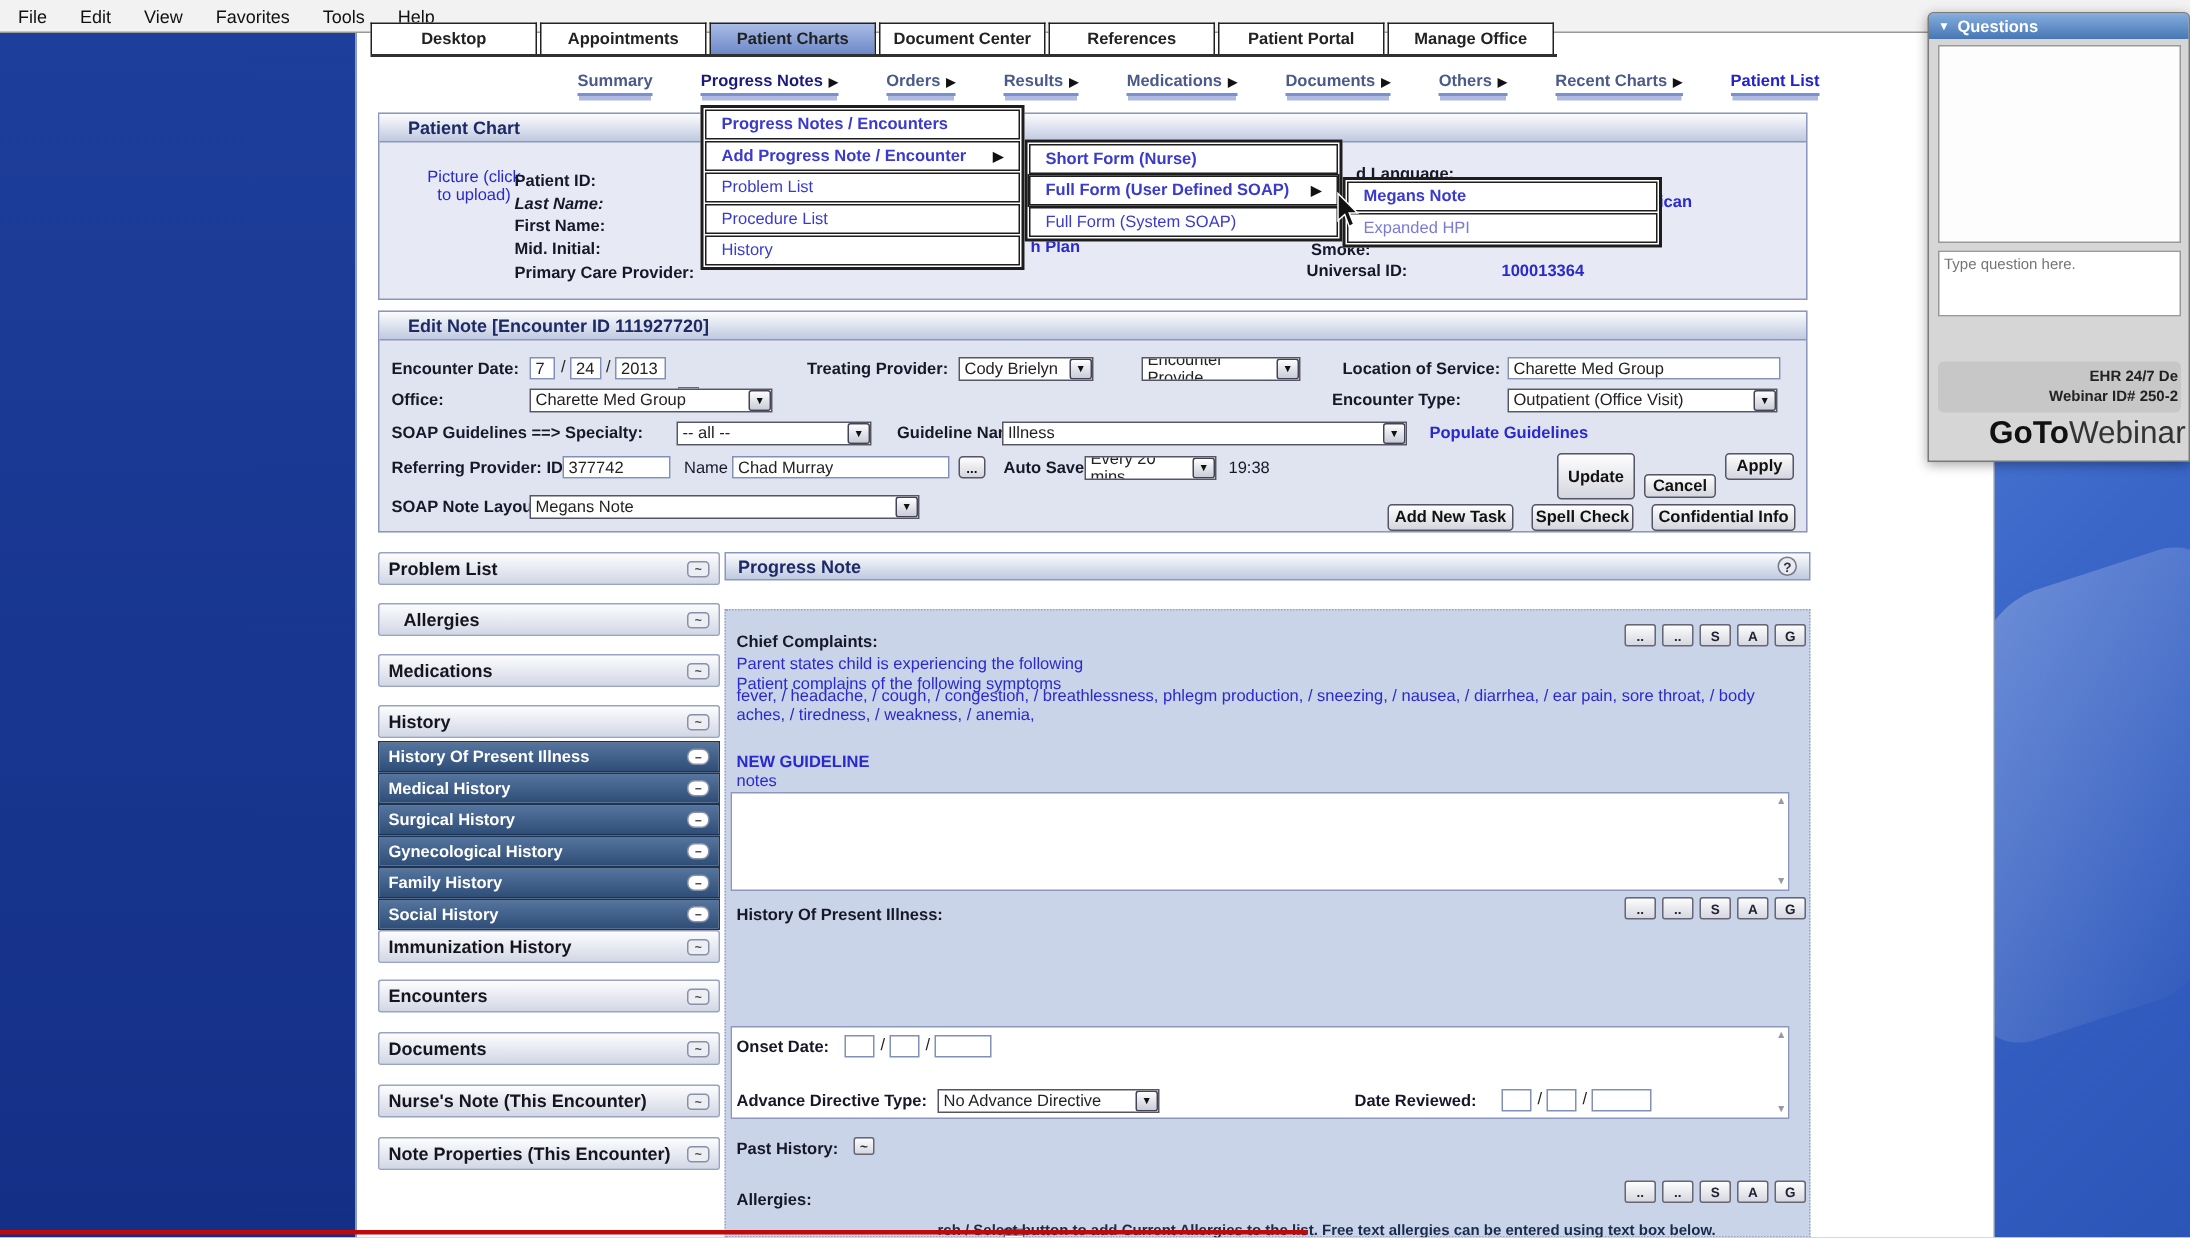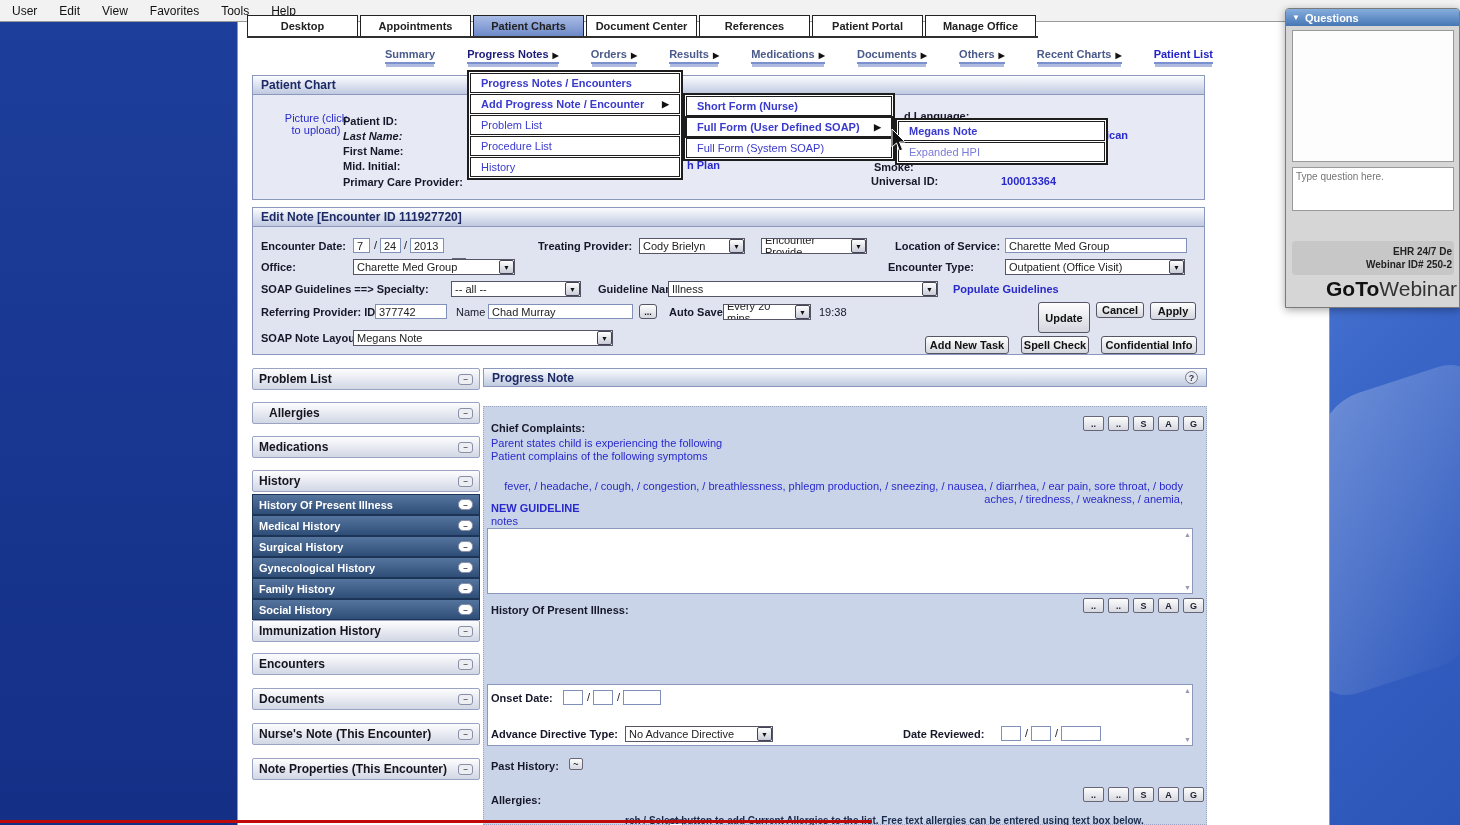--- a/index.html
+++ b/index.html
@@ -25,21 +25,21 @@
 
   
   .subnav { left:385px; top:48px; width:828px; display:flex; justify-content:space-between; }
   .sn { font-size:11px; font-weight:bold; color:#4a5a8a; padding-bottom:2px; border-bottom:2px solid #7b90cf; box-shadow:0 4px 0 -1px #aebadf; white-space:nowrap; }
   .sn .arr { color:#111; font-size:8px; margin-left:4px; }
   .sn.active { color:#1b1b7a; }
   .sn.bluebold { color:#2222cc; }
 
   
   .section { background:#e7eaf4; border:1px solid #8b97bd; }
-  .sec-head { height:19px; background:linear-gradient(180deg,#fbfcfe,#bfc9e0); border-bottom:1px solid #8b97bd; display:flex; align-items:center; padding-left:8px; font-size:12px; font-weight:bold; color:#1d2a66; }
+  .sec-head { height:19px; background:linear-gradient(180deg,#fbfcfe,#bfc9e0); border-bottom:1px solid #8b97bd; display:flex; align-items:center; padding-left:19px; font-size:12px; font-weight:bold; color:#1d2a66; }
 
   .lbl { font-size:11px; font-weight:bold; color:#17172a; white-space:nowrap; }
   .link { font-size:11px; color:#2929cc; white-space:nowrap; cursor:pointer; }
   .tin { background:#fff; border:1px solid #8090b8; height:15px; font-size:11px; color:#222; padding:0 3px; display:flex; align-items:center; overflow:hidden; white-space:nowrap; }
   .sel { background:#fff; border:1px solid #556; height:16px; display:flex; align-items:center; font-size:11px; color:#222; padding-left:3px; overflow:hidden; }
   .db { width:15px; height:14px; margin-left:auto; background:linear-gradient(#fefefe,#c9ccd8); border:1px solid #445; border-radius:2px; font-size:7px; color:#111; display:flex; align-items:center; justify-content:center; flex:none; }
   .btn { background:linear-gradient(#fefefe,#d4d6de); border:1px solid #556; border-radius:3px; font-size:11px; font-weight:bold; color:#111; display:flex; align-items:center; justify-content:center; white-space:nowrap; }
   .cal { width:14px; height:13px; background:#fff; border:1px solid #667; position:relative; }
   .cal:before { content:""; position:absolute; left:0; top:0; right:0; height:4px; background:#8fa3cf; }
   .slash { font-size:11px; color:#222; }
@@ -90,21 +90,21 @@
 
 <div id="root">
 
   <div class="abs desk-left"></div>
   <div class="abs desk-right"></div>
   <div class="abs desk-swoosh"></div>
 
   <div class="abs window"></div>
 
   <div class="abs menubar">
-    <span>User</span>
+    <span>File</span>
     <span>Edit</span>
     <span>View</span>
     <span>Favorites</span>
     <span>Tools</span>
     <span>Help</span>
   </div>
 
   <div class="abs tabs">
     <div class="tab">Desktop</div>
     <div class="tab">Appointments</div>
@@ -152,21 +152,21 @@
       </div>
 
     <div class="abs lbl" style="left:8px; top:32px;">Encounter Date:</div>
     <div class="abs tin" style="left:100px; top:30px; width:17px;">7</div>
     <div class="abs slash" style="left:121px; top:31px;">/</div>
     <div class="abs tin" style="left:127px; top:30px; width:21px;">24</div>
     <div class="abs slash" style="left:151px; top:31px;">/</div>
     <div class="abs tin" style="left:157px; top:30px; width:34px;">2013</div>
     <div class="abs cal" style="left:199px; top:31px;"></div>
     <div class="abs lbl" style="left:285px; top:32px;">Treating Provider:</div>
-    <div class="abs sel" style="left:386px; top:30px; width:106px;">
+    <div class="abs sel" style="left:386px; top:30px; width:90px;">
         <span>Cody Brielyn</span>
         <span class="db">▼</span>
       </div>
     <div class="abs sel" style="left:508px; top:30px; width:106px;">
         <span>Encounter Provide</span>
         <span class="db">▼</span>
       </div>
     <div class="abs lbl" style="left:642px; top:32px;">Location of Service:</div>
     <div class="abs tin" style="left:752px; top:30px; width:182px;">Charette Med Group</div>
 
@@ -198,21 +198,21 @@
     <div class="abs lbl" style="left:203px; top:98px; font-weight:normal;">Name</div>
     <div class="abs tin" style="left:235px; top:96px; width:145px;">Chad Murray</div>
     <div class="abs btn" style="left:386px; top:96px; width:18px; height:15px; font-size:9px;">...</div>
     <div class="abs lbl" style="left:416px; top:98px;">Auto Save:</div>
     <div class="abs sel" style="left:470px; top:96px; width:88px;">
         <span>Every 20 mins</span>
         <span class="db">▼</span>
       </div>
     <div class="abs lbl" style="left:566px; top:98px; font-weight:normal;">19:38</div>
     <div class="abs btn" style="left:785px; top:94px; width:52px; height:31px;">Update</div>
-    <div class="abs btn" style="left:843px; top:94px; width:48px; height:16px;">Cancel</div>
+    <div class="abs btn" style="left:843px; top:108px; width:48px; height:16px;">Cancel</div>
     <div class="abs btn" style="left:897px; top:94px; width:46px; height:18px;">Apply</div>
 
     <div class="abs lbl" style="left:8px; top:124px;">SOAP Note Layout</div>
     <div class="abs sel" style="left:100px; top:122px; width:260px;">
         <span>Megans Note</span>
         <span class="db">▼</span>
       </div>
     <div class="abs btn" style="left:672px; top:128px; width:84px; height:18px;">Add New Task</div>
     <div class="abs btn" style="left:768px; top:128px; width:68px; height:18px;">Spell Check</div>
     <div class="abs btn" style="left:848px; top:128px; width:96px; height:18px;">Confidential Info</div>
@@ -291,21 +291,21 @@
     <div class="abs lbl" style="left:8px; top:54px;">Chief Complaints:</div>
     <div class="abs minirow" style="left:600px; top:48px;">
       <div class="mini">..</div>
       <div class="mini">..</div>
       <div class="mini">S</div>
       <div class="mini">A</div>
       <div class="mini">G</div>
     </div>
     <div class="abs link" style="left:8px; top:69px;">Parent states child is experiencing the following</div>
     <div class="abs link" style="left:8px; top:82px;">Patient complains of the following symptoms</div>
-    <div class="abs link" style="left:8px; top:112px; width:692px; white-space:normal; line-height:13px;text-align:right;">fever, / headache, / cough, / congestion, / breathlessness, phlegm production, / sneezing, / nausea, / diarrhea, / ear pain, sore throat, / body aches, / tiredness, / weakness, / anemia,</div>
+    <div class="abs link" style="left:8px; top:90px; width:692px; white-space:normal; line-height:13px;">fever, / headache, / cough, / congestion, / breathlessness, phlegm production, / sneezing, / nausea, / diarrhea, / ear pain, sore throat, / body aches, / tiredness, / weakness, / anemia,</div>
     <div class="abs link" style="left:8px; top:134px; font-weight:bold;">NEW GUIDELINE</div>
     <div class="abs link" style="left:8px; top:147px;">notes</div>
 
     <div class="abs ta" style="left:4px; top:160px; width:706px; height:66px;">
       <span class="sc" style="top:2px;">▲</span>
       <span class="sc" style="bottom:2px;">▼</span>
     </div>
 
     <div class="abs lbl" style="left:8px; top:236px;">History Of Present Illness:</div>
     <div class="abs minirow" style="left:600px; top:230px;">

